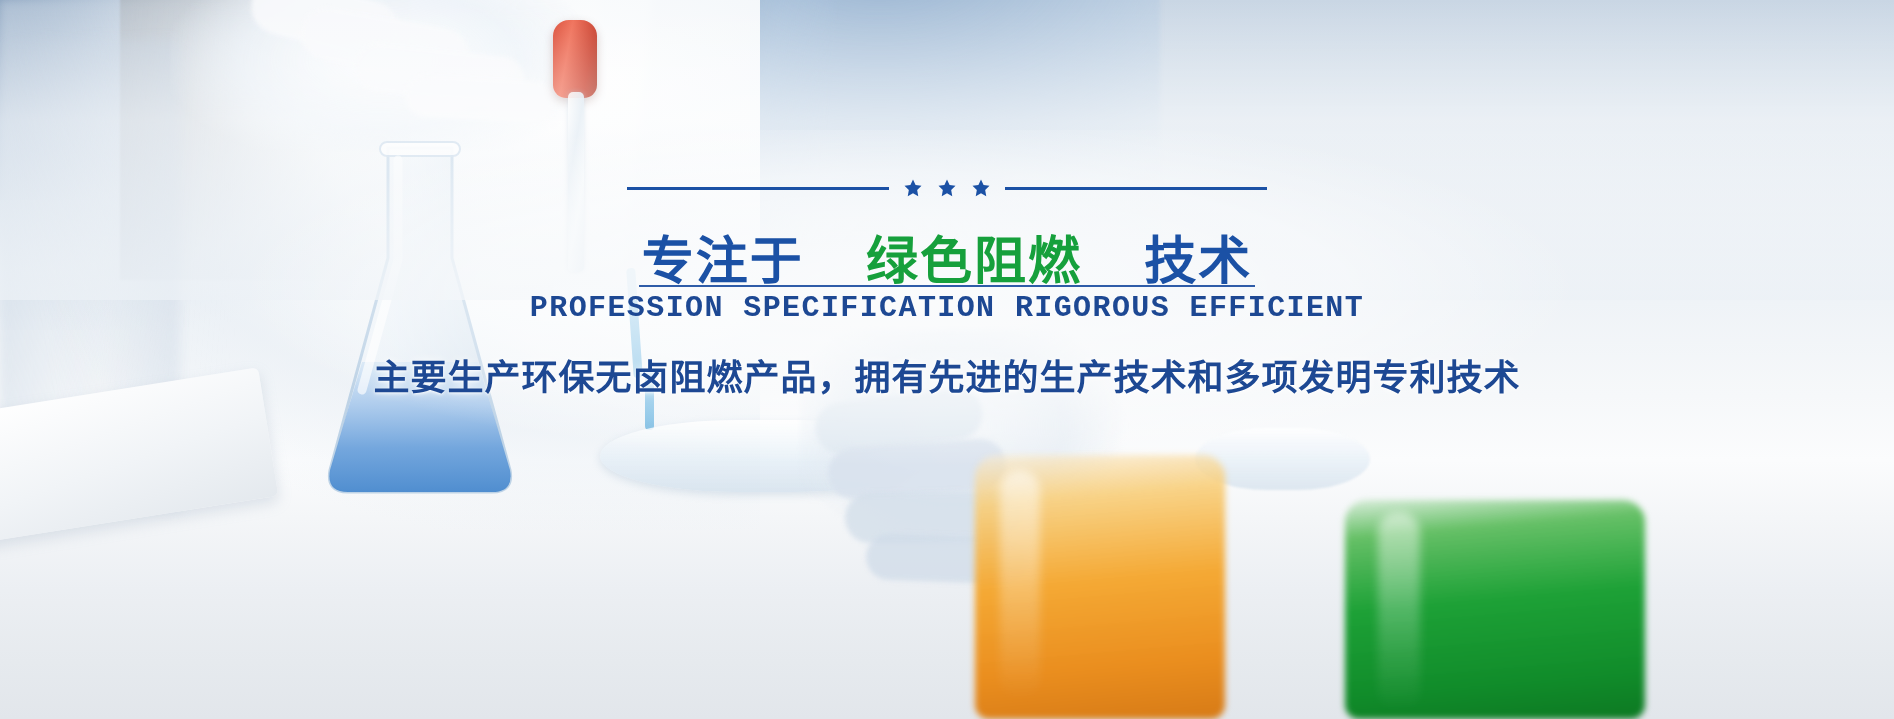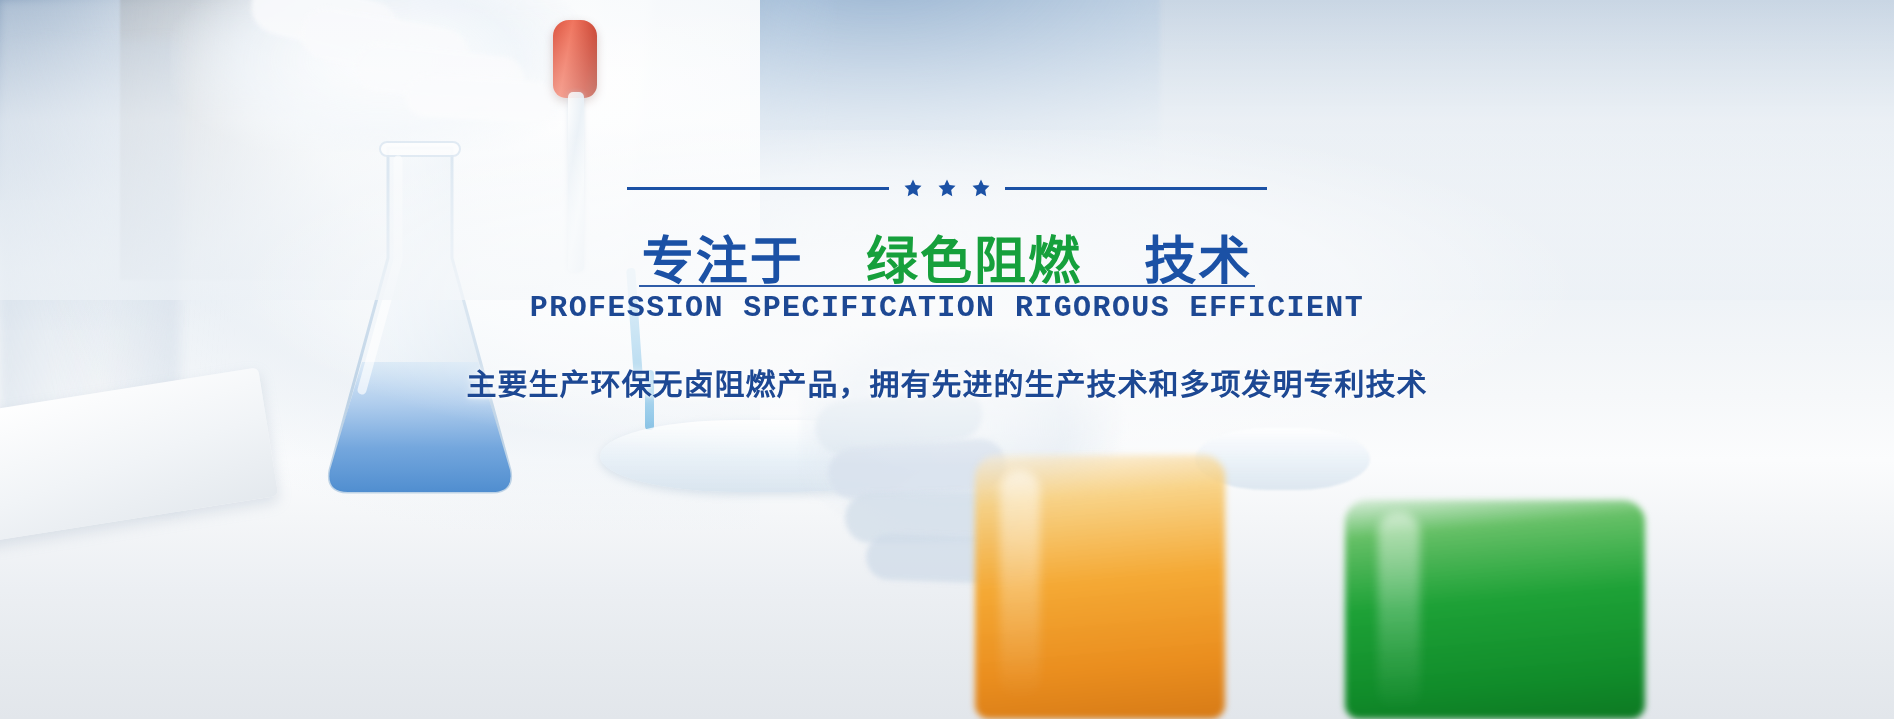--- a/index.html
+++ b/index.html
@@ -267,25 +267,25 @@
     font-size: 30px;
     font-weight: 700;
     letter-spacing: 1.4px;
     font-family: "Liberation Sans", sans-serif;
   }
 
   
   .tagline-cn {
     position: absolute;
     left: 50%;
-    top: 360px;
+    top: 348px;
     transform: translateX(-50%);
     white-space: nowrap;
     color: #1d4893;
-    font-size: 30px;
+    font-size: 36px;
     font-weight: 700;
     letter-spacing: 1px;
     font-family: Liberation Sans, sans-serif;
     text-shadow: 0 1px 3px rgba(255,255,255,0.9), 0 0 10px rgba(255,255,255,0.85);
   }
 </style>
 </head>
 <body>
 
 <div id="banner">

